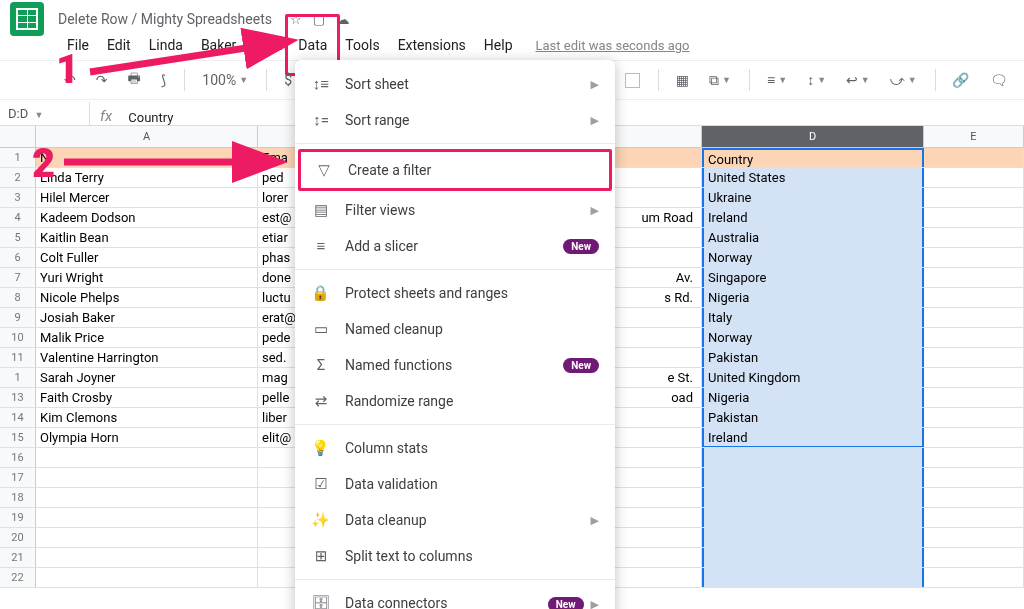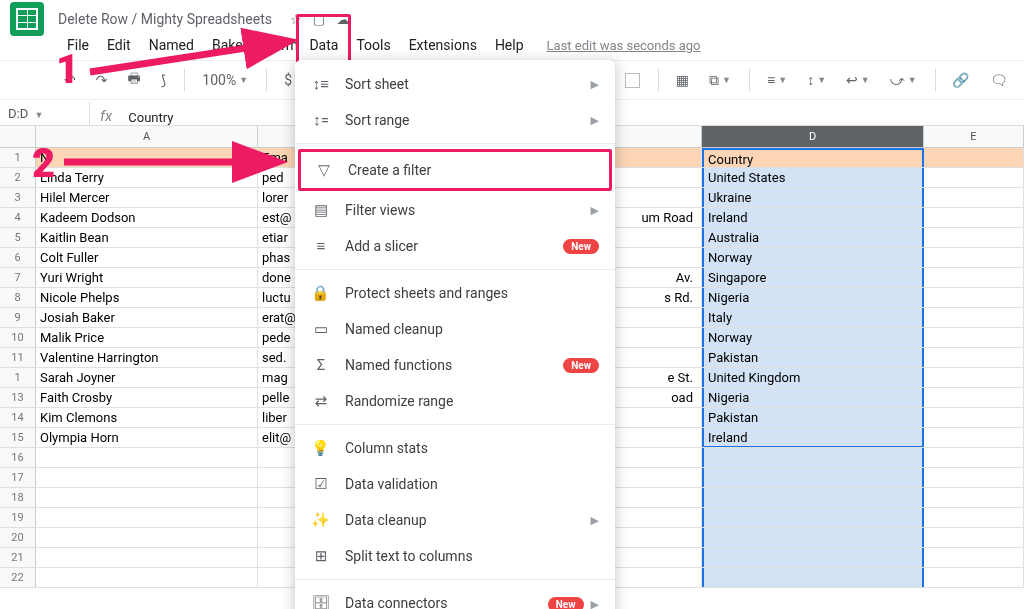--- a/index.html
+++ b/index.html
@@ -42,21 +42,21 @@
   .row.header .cell.colD { background:#fbd5b5; border-top:2px solid #1a73e8;}
   .row.r15 .cell.colD { border-bottom:1px solid #1a73e8;}
   .row.empty .cell.colD { background:#d3e2f4; }
   
   .dropdown { position:absolute; left:295px; top:60px; width:320px; background:#fff; border-radius:6px; box-shadow: 0 2px 14px rgba(0,0,0,.25); padding:6px 0; z-index:50;}
   .dropdown .drop-item { display:flex; align-items:center; height:36px; padding:0 16px; font-size:14px; color:#3c4043; cursor:pointer; justify-content:space-between;}
   .dropdown .drop-item .left{ display:flex; align-items:center; gap:14px;}
   .dropdown .drop-item .dicon { width:20px; color:#5f6368; text-align:center; font-size:15px;}
   .dropdown .drop-sep{ height:1px; background:#e8eaed; margin:5px 0;}
   .drop-item.highlight { border:3px solid #ed1b63; margin:1px 3px; border-radius:2px; padding:0 13px; height:42px;}
-  .badge{ background:#ef4444; color:#fff; font-size:10px; font-weight:bold; padding:2px 8px; border-radius:10px;}
+  .badge{ background:#701a75; color:#fff; font-size:10px; font-weight:bold; padding:2px 8px; border-radius:10px;}
   .sub-arrow { color:#9aa0a6; font-size:11px;}
   
   .anno-1 { position:absolute; left:56px; top:46px; font-size:40px; font-weight:900; color:#ed1b63; z-index:60;}
   .anno-2 { position:absolute; left:32px; top:140px; font-size:40px; font-weight:900; color:#ed1b63; z-index:60;}
   .arrow1 { position:absolute; left:90px; top:42px; width:200px; height:20px; z-index:55;}
   .arrow2 { position:absolute; left:64px; top:152px; width:220px; height:20px; z-index:55;}
   svg { overflow:visible;}
 </style>
 </head>
 <body>
@@ -76,21 +76,21 @@
   <div class="title-icons">
     <span>☆</span>
     <span>▢</span>
     <span>☁</span>
   </div>
 </div>
 
 <div class="menubar">
   <div class="mitem">File</div>
   <div class="mitem">Edit</div>
-  <div class="mitem">Named</div>
+  <div class="mitem">Linda</div>
   <div class="mitem">Baker</div>
   <div class="mitem" style="overflow:hidden;width:40px;text-align:right;">Format</div>
   <div class="mitem active">Data</div>
   <div class="mitem" style="margin-left:-4px;">Tools</div>
   <div class="mitem">Extensions</div>
   <div class="mitem">Help</div>
   <div class="last-edit">Last edit was seconds ago</div>
 </div>
 
 <div class="toolbar">

